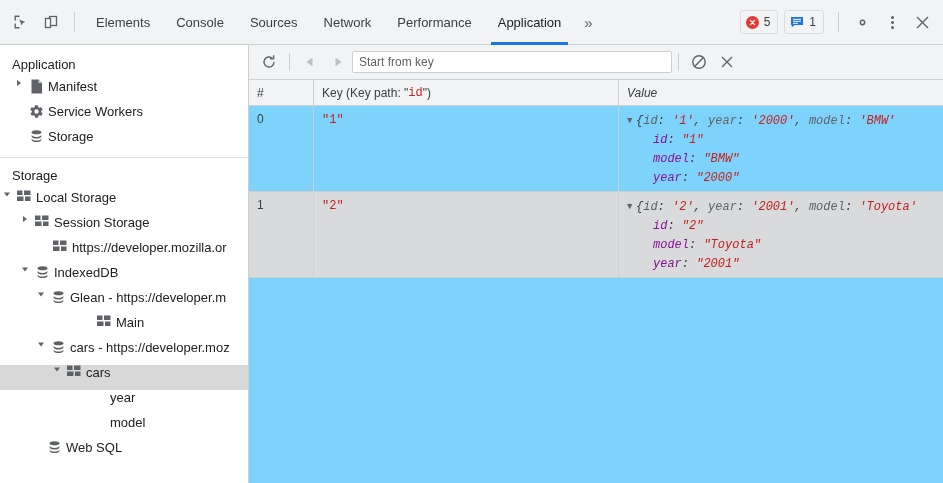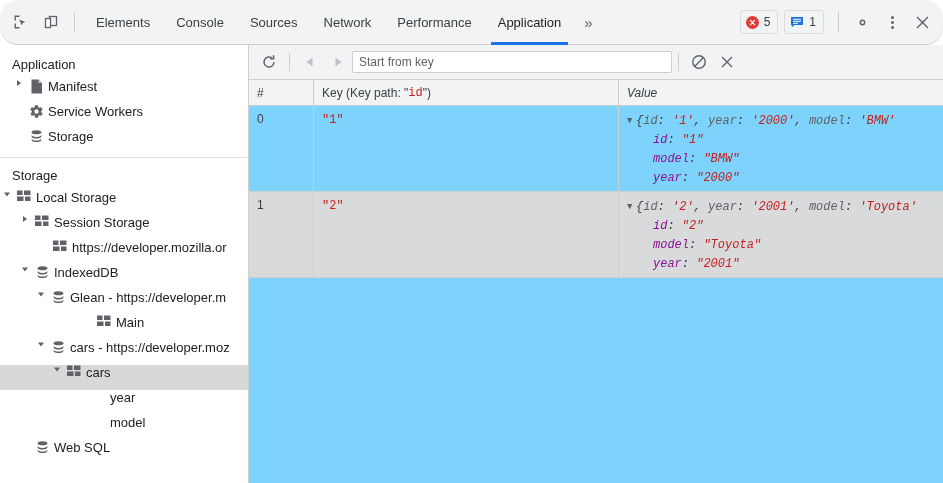--- a/index.html
+++ b/index.html
@@ -8,21 +8,21 @@
     font-family: "Liberation Sans", sans-serif;
     font-size: 12px;
     color: #3c4043;
     background: #ffffff;
   }
   .devtools { width:943px; height:483px; display:flex; flex-direction:column; background:#fff; }
 
   
   .topbar {
     height:45px; min-height:45px; display:flex; align-items:center;
-    background:#f1f3f4; border-bottom:1px solid #cdd0d3; padding:0 6px;border-radius:18px;
+    background:#f1f3f4; border-bottom:1px solid #cdd0d3; padding:0 6px;
   }
   .tb-icon {
     width:30px; height:30px; display:flex; align-items:center; justify-content:center;
     cursor:pointer; color:#5f6368; flex:0 0 auto;
   }
   .tb-sep { width:1px; height:20px; background:#cdd0d3; margin:0 8px; flex:0 0 auto; }
   .tabs { display:flex; align-items:stretch; height:45px; flex:0 0 auto; }
   .tab {
     display:flex; align-items:center; padding:0 13px; height:45px; cursor:pointer;
     font-size:13px; color:#3c4043; position:relative; white-space:nowrap;
@@ -384,21 +384,21 @@
         <span class="ico none"></span>
         <span class="tlabel">year</span>
       </div>
 
       <div class="tree-row" style="padding-left:74px">
         <span class="arrow none"></span>
         <span class="ico none"></span>
         <span class="tlabel">model</span>
       </div>
 
-      <div class="tree-row" style="padding-left:18px">
+      <div class="tree-row" style="padding-left:30px">
         <span class="arrow none"></span>
         <span class="ico">
           <svg width="15" height="15" viewBox="0 0 16 16">
               <ellipse cx="8" cy="3.4" rx="5.2" ry="2.2" fill="#5f6368"></ellipse>
               <path d="M2.8 6.2c0 1.2 2.3 2.2 5.2 2.2s5.2-1 5.2-2.2v1.7c0 1.2-2.3 2.2-5.2 2.2s-5.2-1-5.2-2.2z" fill="#5f6368"></path>
               <path d="M2.8 10c0 1.2 2.3 2.2 5.2 2.2s5.2-1 5.2-2.2v1.7c0 1.2-2.3 2.2-5.2 2.2s-5.2-1-5.2-2.2z" fill="#5f6368"></path>
             </svg>
         </span>
         <span class="tlabel">Web SQL</span>
       </div>

